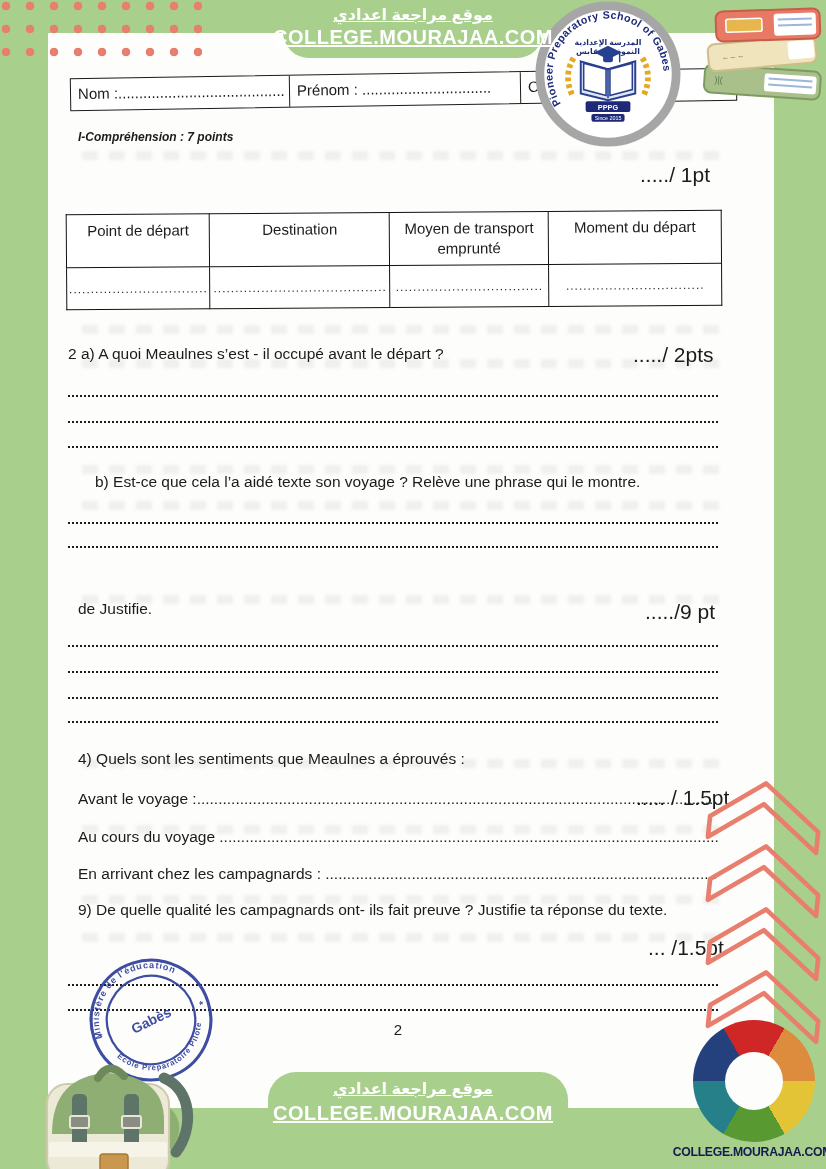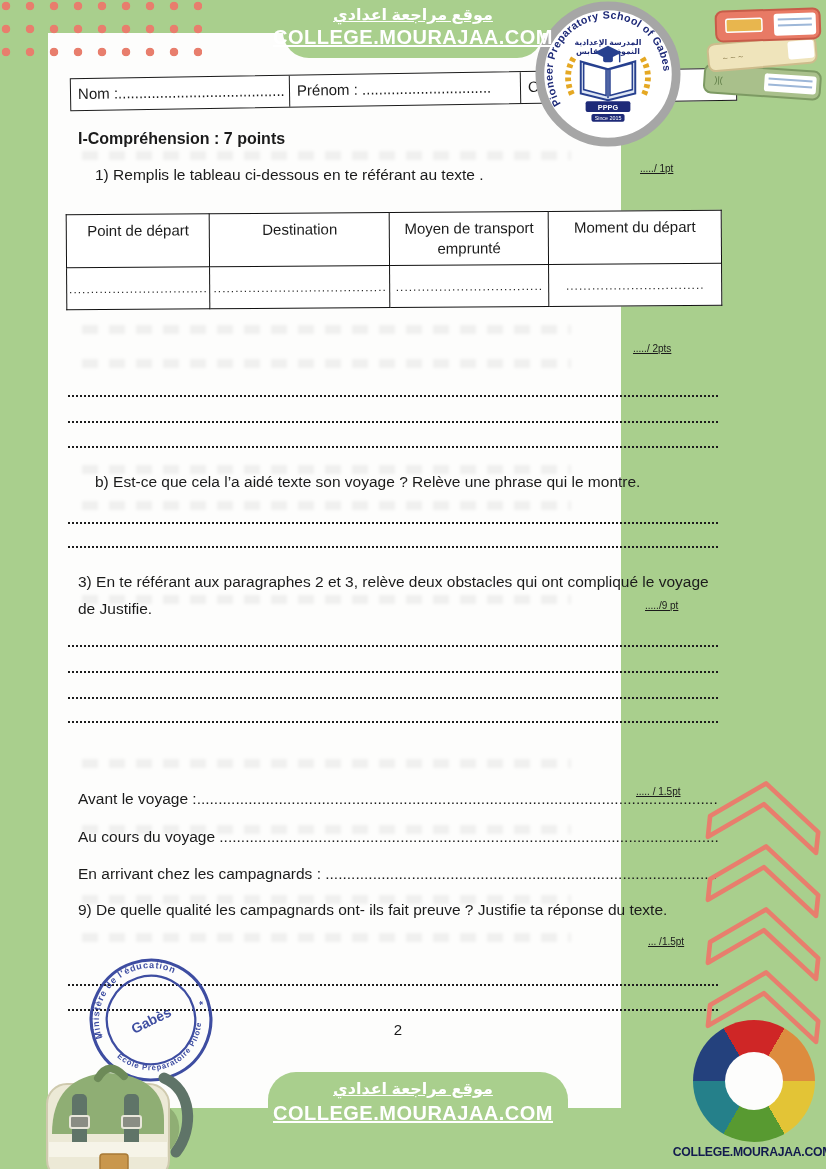--- a/index.html
+++ b/index.html
@@ -18,39 +18,39 @@
     font-size:16px;text-decoration:underline;z-index:25;}
   .site-url{position:absolute;left:0;right:0;text-align:center;color:#ffffff;font-weight:bold;
     font-size:20px;letter-spacing:.5px;text-decoration:underline;z-index:25;}
   .hdr-ar{top:5px;} .hdr-url{top:26px;}
   .footer-band{position:absolute;left:0;top:1108px;width:826px;height:61px;background:#a9cf8d;z-index:18;}
   .bottom-tab{position:absolute;left:268px;top:1072px;width:300px;height:50px;background:#a9cf8d;
     border-radius:28px 28px 0 0;z-index:19;}
   .ftr-ar{top:1079px;} .ftr-url{top:1102px;}
 
   
-  .paper{position:absolute;left:48px;top:33px;width:573px;height:1077px;background:#fdfdfc;z-index:10;}
+  .paper{position:absolute;left:48px;top:33px;width:726px;height:1077px;background:#fdfdfc;z-index:10;}
   .ghost{position:absolute;left:34px;right:50px;height:9px;opacity:.5;filter:blur(1.6px);
     background:repeating-linear-gradient(90deg,rgba(110,110,110,.18) 0 16px,rgba(0,0,0,0) 16px 27px);}
 
   
   .name-box{position:absolute;left:22px;top:40px;width:665px;height:31px;border:1.6px solid #1b1b1b;
     transform:rotate(-0.9deg);display:flex;background:#fff;}
   .name-cell{font-size:15px;line-height:29px;padding-left:7px;white-space:nowrap;overflow:hidden;}
   .name-cell.c1{width:211px;border-right:1.6px solid #1b1b1b;}
   .name-cell.c2{width:223px;border-right:1.6px solid #1b1b1b;}
   .name-cell.c3{flex:1;}
 
   
   .school-logo{position:absolute;left:535px;top:1px;width:146px;height:146px;z-index:22;}
 
-  .section-title{position:absolute;left:30px;top:97px;font-size:16px;font-weight:bold;}
+  .section-title{position:absolute;left:30px;top:97px;font-size:12px;font-weight:bold;font-style:italic;}
 
   .qtext{position:absolute;font-size:15.5px;white-space:nowrap;}
-  .pts{position:absolute;font-size:10px;white-space:nowrap;text-decoration:underline;}
+  .pts{position:absolute;font-size:21px;white-space:nowrap;}
 
   
   .q1-table{position:absolute;left:18px;top:179px;width:656px;border:1.8px solid #111;
     border-collapse:collapse;transform:rotate(-0.4deg);background:#fff;}
   .q1-table th{border:1.6px solid #111;font-size:15px;font-weight:normal;height:45px;
     text-align:center;vertical-align:top;padding-top:6px;line-height:1.35;}
   .q1-table td{border:1.6px solid #111;font-size:12px;height:39px;text-align:center;
     white-space:nowrap;overflow:hidden;letter-spacing:1px;color:#222;}
   .cw1{width:141px;} .cw2{width:178px;} .cw3{width:158px;} .cw4{width:179px;}
 
@@ -104,57 +104,57 @@
     <div class="ghost" style="top:900px"></div>
 
     <div class="name-box">
       <div class="name-cell c1">Nom :........................................</div>
       <div class="name-cell c2">Prénom : ...............................</div>
       <div class="name-cell c3">Classe :........</div>
     </div>
 
     <div class="section-title">I-Compréhension :  7 points</div>
 
-    <div class="qtext" style="left:47px;top:133px">1)  Remplis le tableau ci-dessous en te référant au texte .</div>
     <div class="pts" style="left:592px;top:130px">...../ 1pt</div>
 
     <table class="q1-table">
       <tbody>
           <tr>
         <th class="cw1">Point de départ</th>
         <th class="cw2">Destination</th>
         <th class="cw3">Moyen de transport emprunté</th>
         <th class="cw4">Moment du départ</th>
       </tr>
       <tr>
         <td>................................</td>
         <td>........................................</td>
         <td>..................................</td>
         <td>................................</td>
       </tr>
     </tbody>
       </table>
 
+    <div class="qtext" style="left:20px;top:312px">2   a) A quoi Meaulnes  s’est - il occupé avant le départ ?</div>
     <div class="pts" style="left:585px;top:310px">...../  2pts</div>
     <div class="dotline" style="top:362px"></div>
     <div class="dotline" style="top:388px"></div>
     <div class="dotline" style="top:413px"></div>
 
     <div class="qtext" style="left:47px;top:440px">b) Est-ce que cela l’a aidé texte son voyage ?  Relève une phrase qui le montre.</div>
     <div class="dotline" style="top:489px"></div>
     <div class="dotline" style="top:513px"></div>
 
-    <div class="qtext" style="left:30px;top:540px">3) En te référant aux paragraphes 2 et 3, relève  deux obstacles qui ont compliqué le voyage</div>
     <div class="qtext" style="left:30px;top:567px">de Justifie.</div>
     <div class="pts" style="left:597px;top:567px">...../9 pt</div>
     <div class="dotline" style="top:612px"></div>
     <div class="dotline" style="top:638px"></div>
     <div class="dotline" style="top:664px"></div>
     <div class="dotline" style="top:688px"></div>
 
+    <div class="qtext" style="left:30px;top:717px">4)  Quels  sont les sentiments  que Meaulnes a éprouvés :</div>
     <div class="pts" style="left:588px;top:753px">.....  / 1.5pt</div>
     <div class="sub-line" style="top:757px">Avant le voyage  :........................................................................................................................................................</div>
     <div class="sub-line" style="top:795px">Au cours du voyage ......................................................................................................................................................</div>
     <div class="sub-line" style="top:832px">En  arrivant chez les campagnards : ...............................................................................................................................</div>
 
     <div class="qtext" style="left:30px;top:868px">9) De quelle qualité les campagnards ont- ils fait preuve ?  Justifie ta réponse du texte.</div>
     <div class="pts" style="left:600px;top:903px">... /1.5pt</div>
     <div class="dotline" style="top:951px"></div>
     <div class="dotline" style="top:976px"></div>
 

